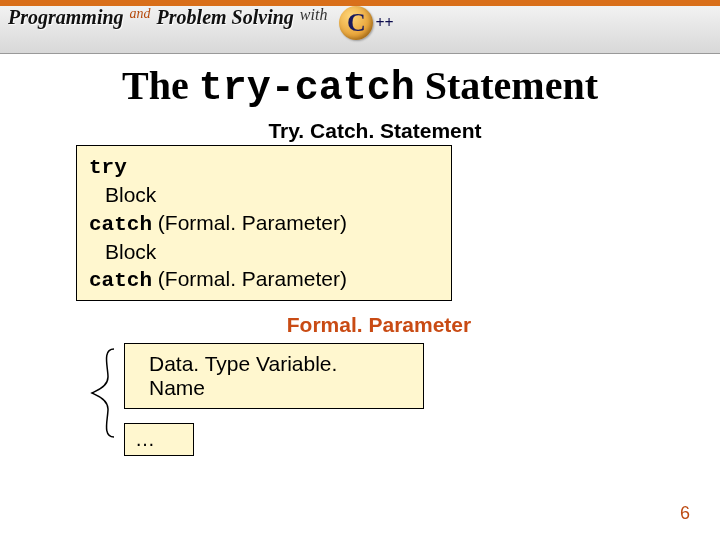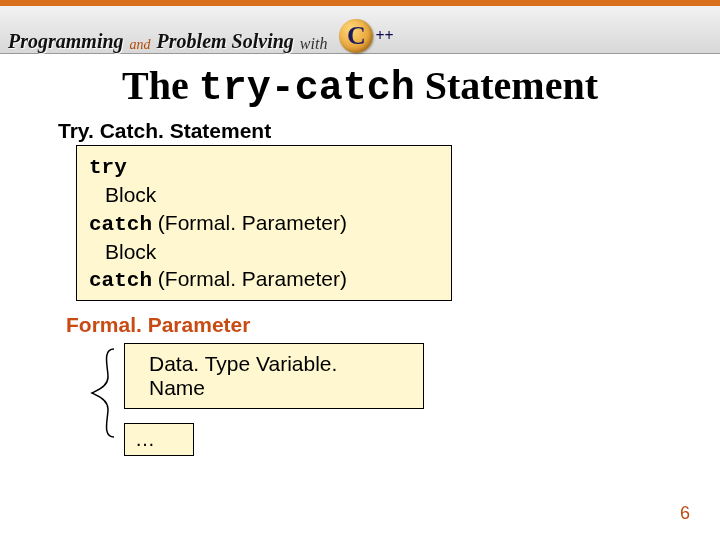--- a/index.html
+++ b/index.html
@@ -15,21 +15,21 @@
     width: 100%;
     height: 6px;
     background: #d96f1a;
   }
   .header {
     width: 100%;
     height: 48px;
     background: linear-gradient(to bottom, #f2f2f2 0%, #d8d8d8 100%);
     border-bottom: 1px solid #999;
     display: flex;
-    align-items: flex-end;
+    align-items: flex-start;
     padding-left: 8px;
     position: relative;
   }
   .header .title-left {
     font-family: Georgia, 'Times New Roman', serif;
     font-style: italic;
     font-weight: bold;
     font-size: 20px;
     color: #111;
     text-shadow: 1px 1px 1px #fff;
@@ -97,20 +97,21 @@
     color: #000;
     line-height: 1.3;
     margin-bottom: 14px;
   }
   .section-label {
     font-size: 21px;
     font-weight: bold;
     color: #000;
     margin-left: 30px;
     margin-bottom: 2px;
+    text-align: center;
   }
   .section-label.orange {
     color: #c94b14;
     margin-left: 38px;
     margin-top: 12px;
   }
   .syntax-box {
     background: #fff7cf;
     border: 1.5px solid #000;
     padding: 6px 12px 6px 12px;

